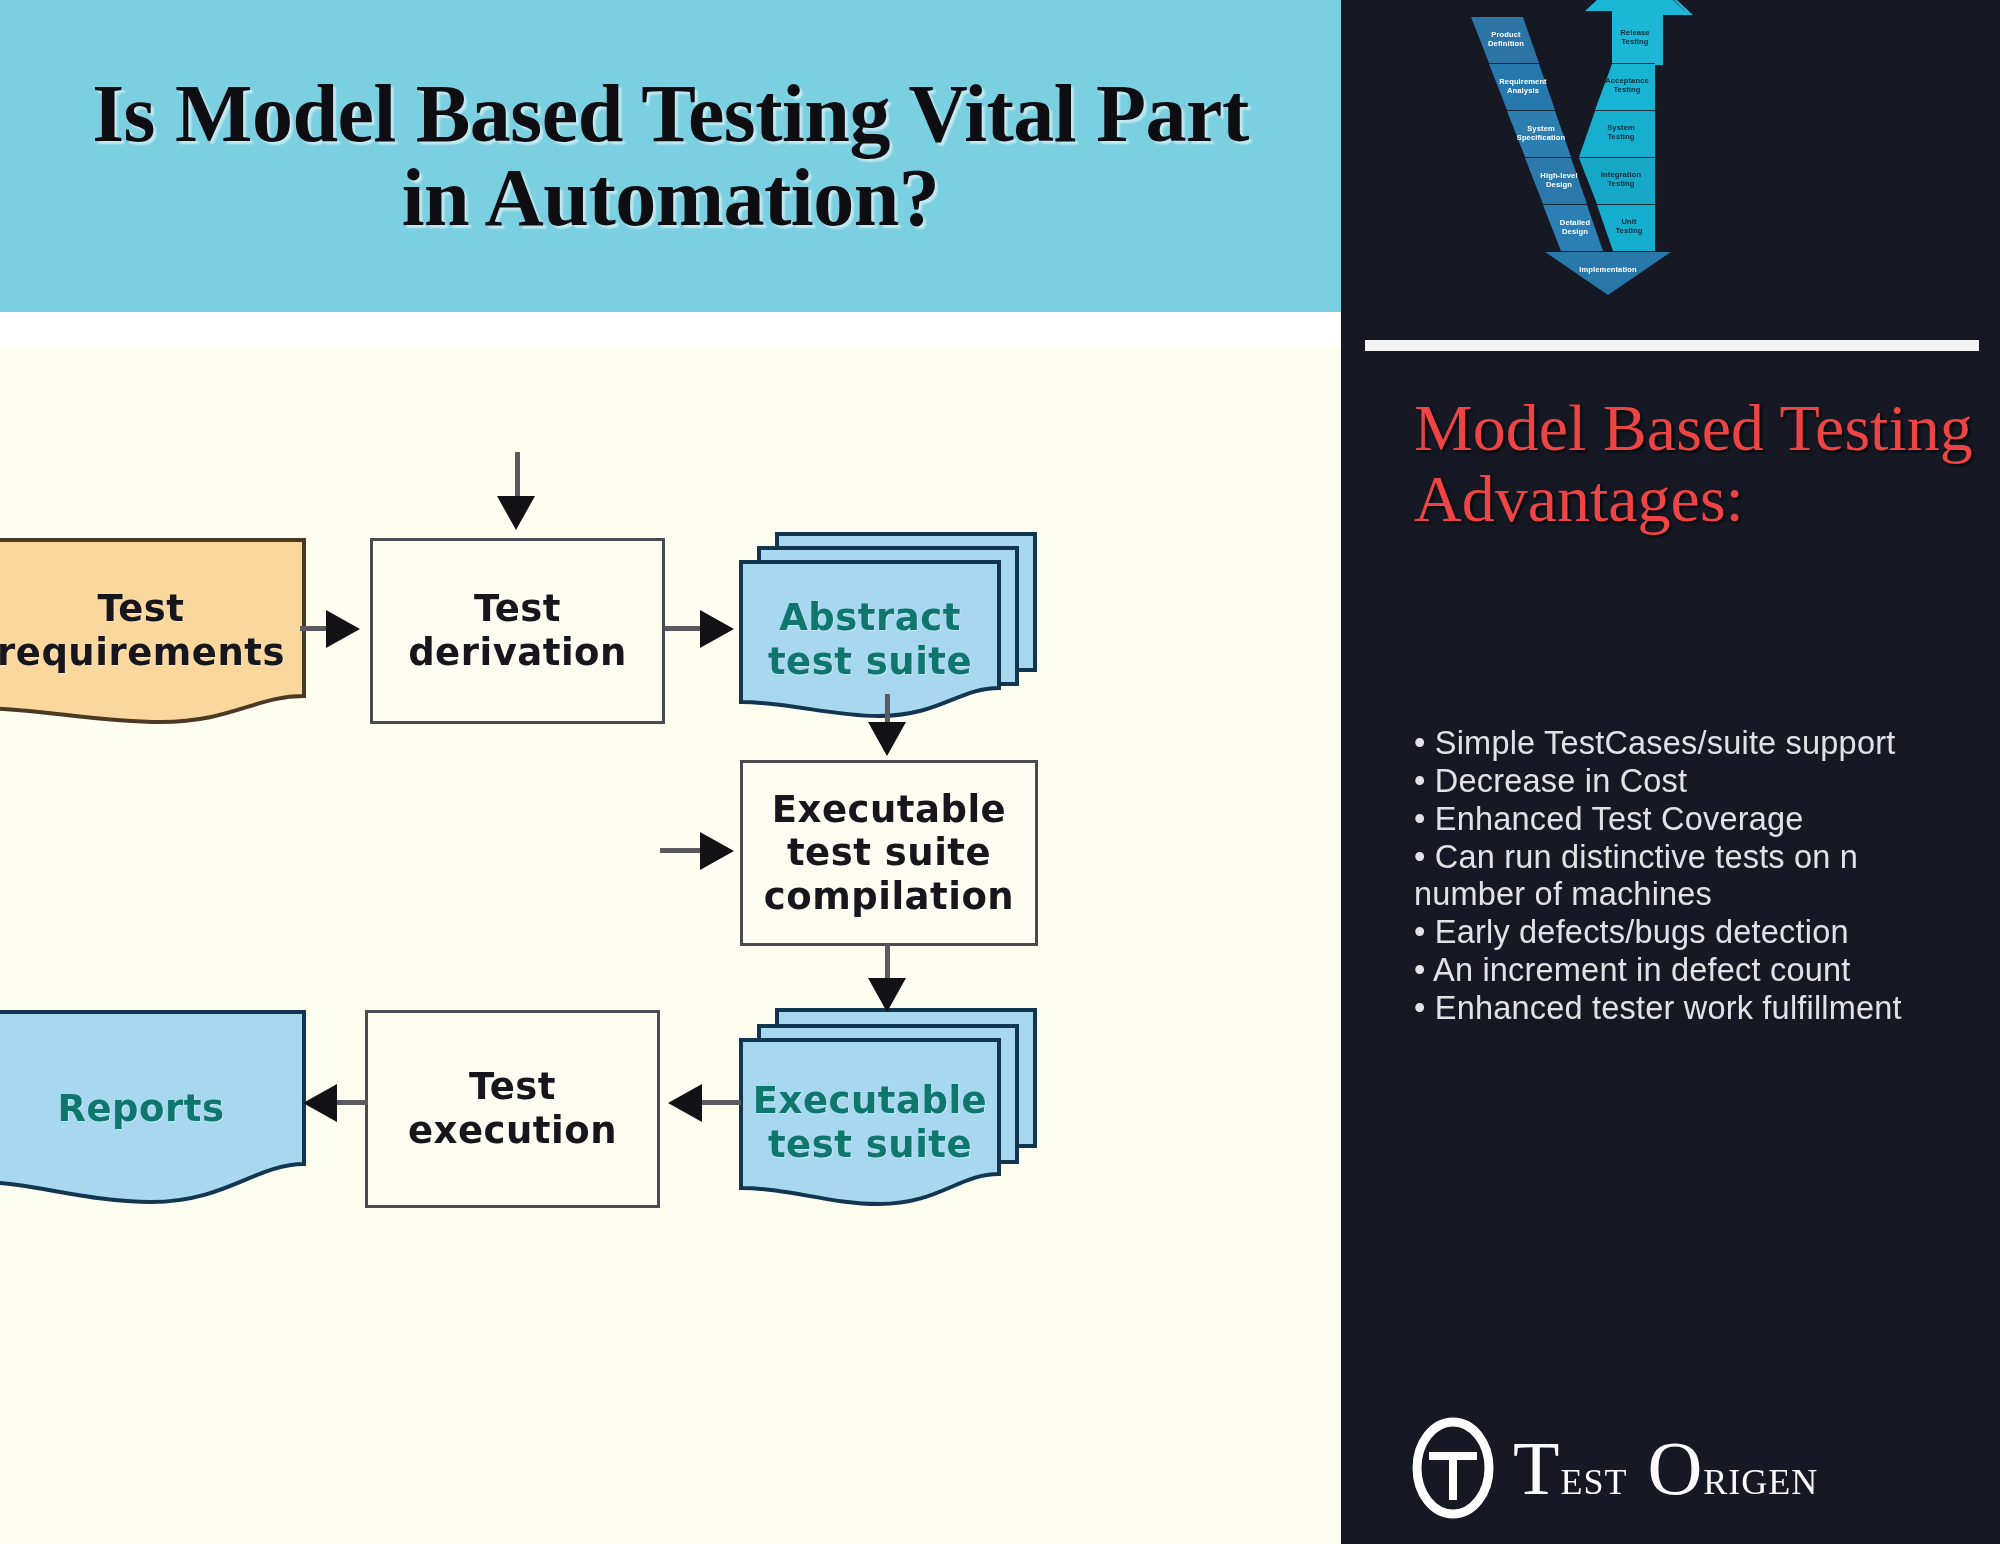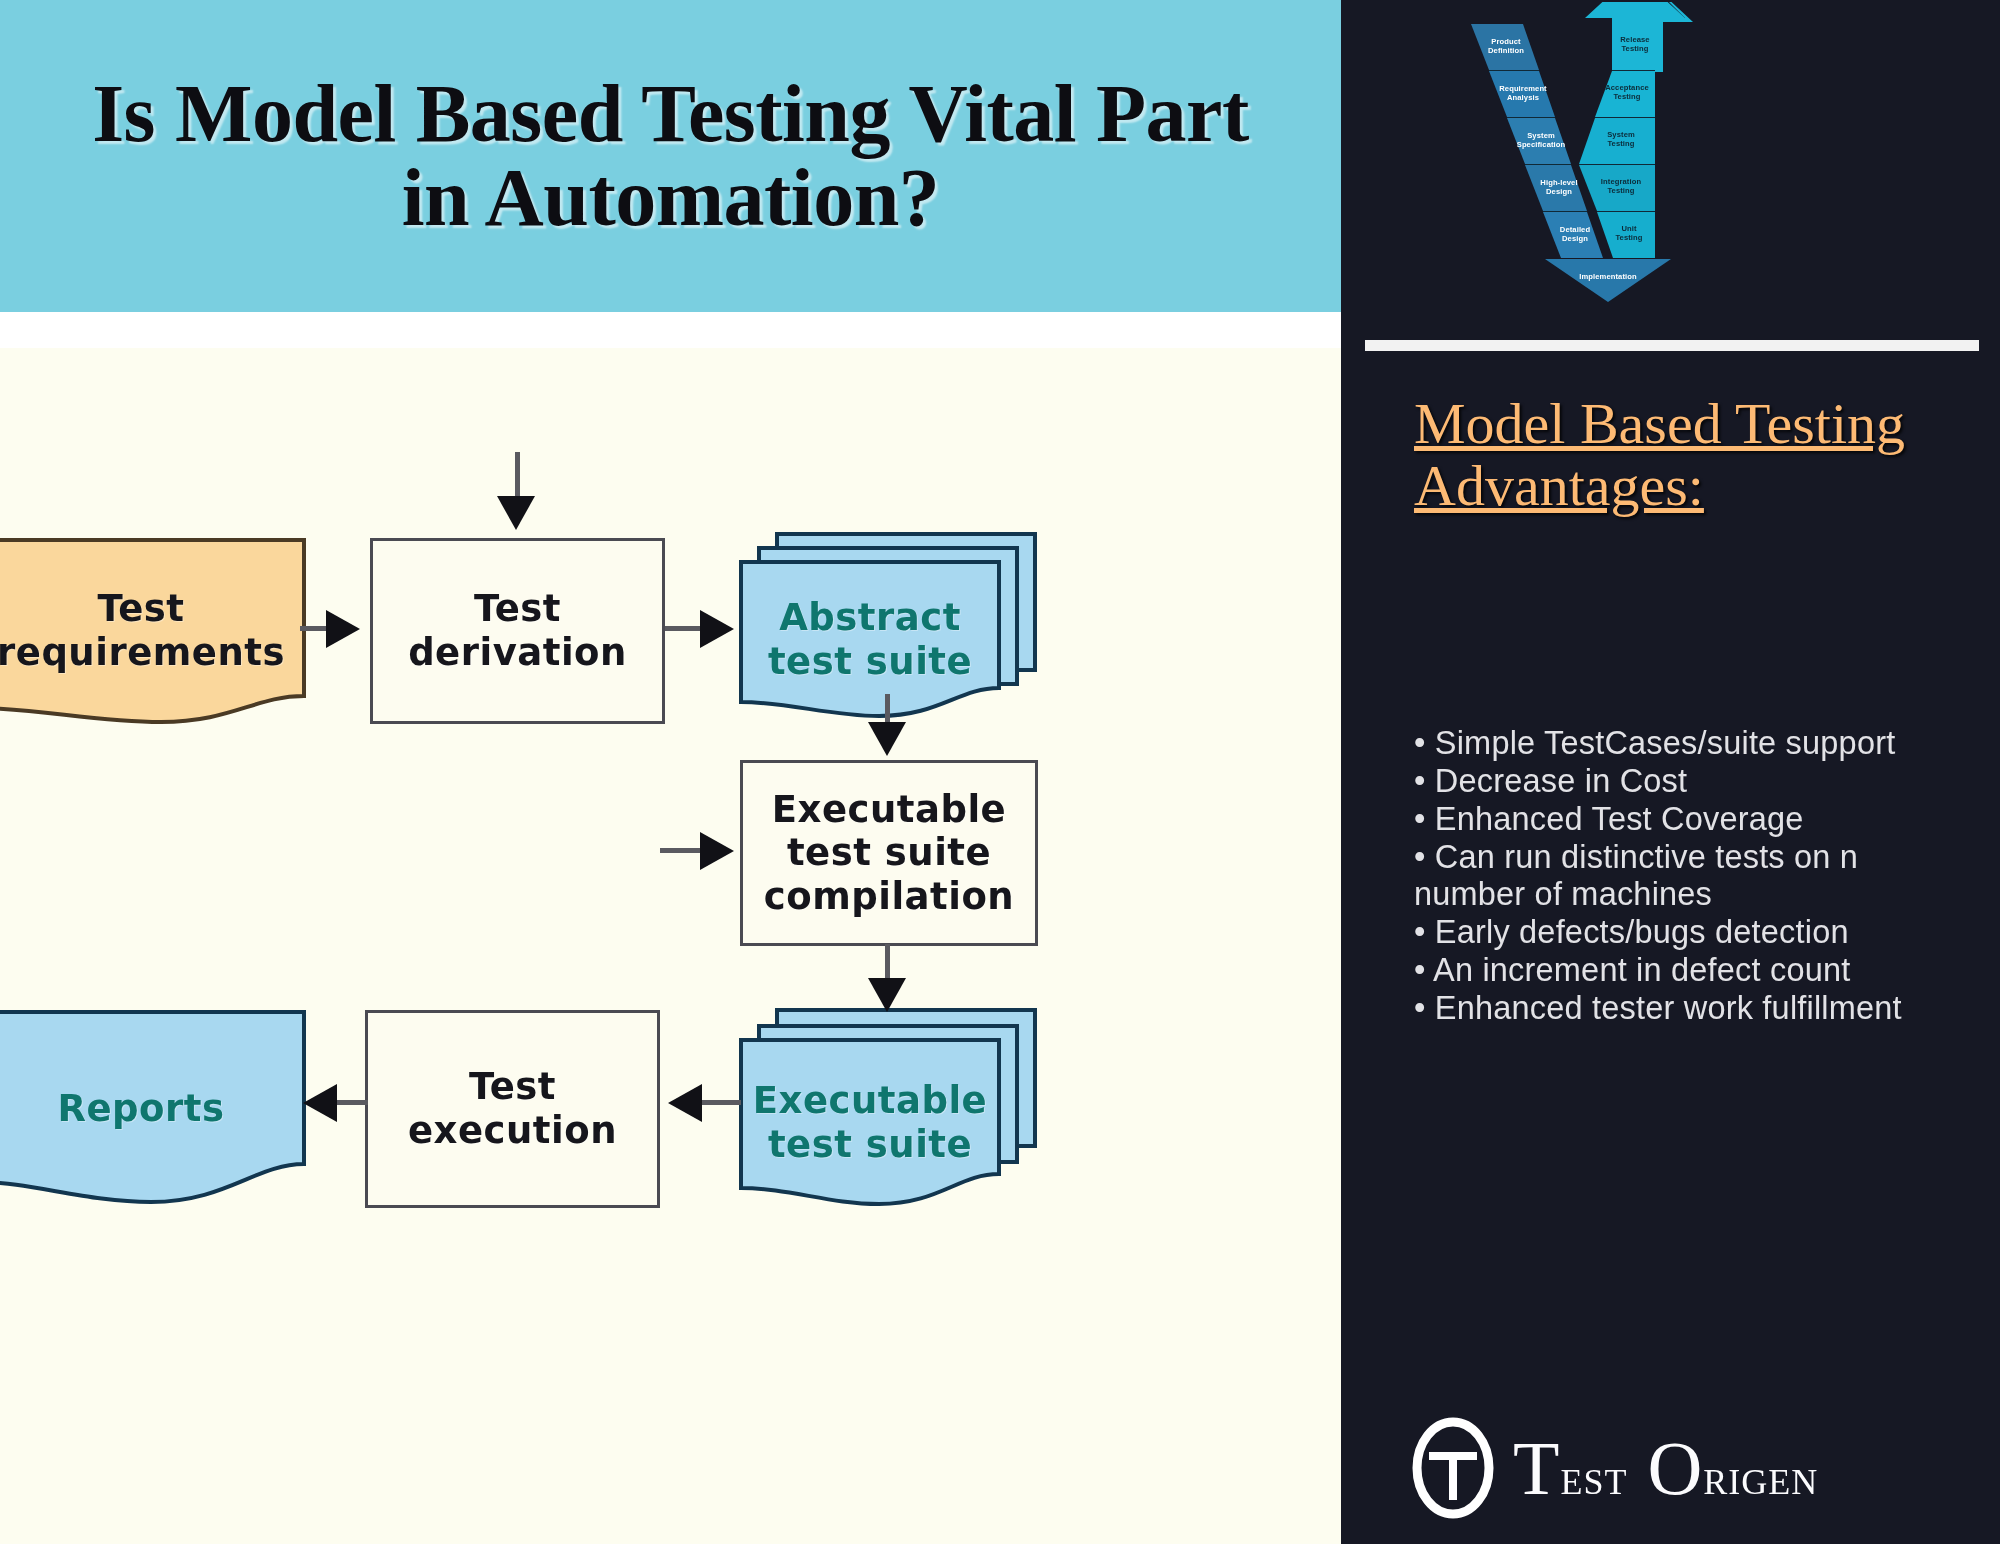--- a/index.html
+++ b/index.html
@@ -103,42 +103,41 @@
     border-top: 34px solid #111116;
   }
 
   
   #right-panel {
     position: absolute; left: 1341px; top: 0;
     width: 659px; height: 1544px;
     background: #161824;
     overflow: hidden;
   }
-  #vmodel-wrap { position: absolute; left: 0; top: 8px; width: 659px; height: 300px; }
+  #vmodel-wrap { position: absolute; left: 0; top: 1px; width: 659px; height: 300px; }
   #vmodel-svg { position: absolute; left: 108px; top: -6px; }
   .vm-label {
     font-family: "Liberation Sans", sans-serif;
     font-size: 7.6px;
     font-weight: 600;
     letter-spacing: 0.1px;
   }
   #divider {
     position: absolute; left: 24px; top: 340px;
     width: 614px; height: 11px;
     background: #f2f2f2;
   }
   #adv-heading {
     position: absolute; left: 73px; top: 393px;
     width: 560px;
     font-family: "Liberation Serif", serif;
-    font-size: 58px;
+    font-size: 66px;
     line-height: 1.07;
-    color: #fdba74;
+    color: #ef4444;
     text-shadow: 2px 2px 3px rgba(0,0,0,0.8);
-    text-decoration: underline;
   }
   #adv-list {
     position: absolute; left: 73px; top: 725px;
     width: 545px;
     font-family: "Liberation Sans", sans-serif;
     font-size: 32.5px;
     line-height: 1.165;
     color: #e2e2e6;
     letter-spacing: 0.2px;
   }

